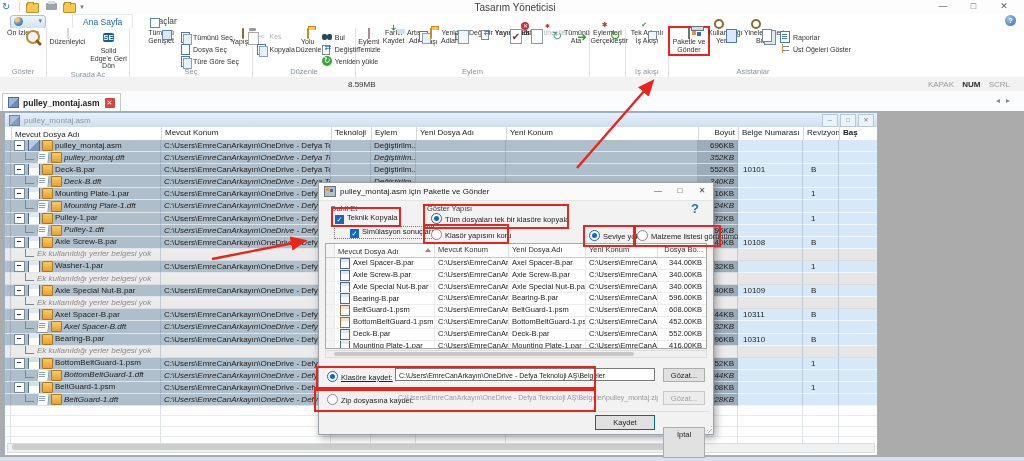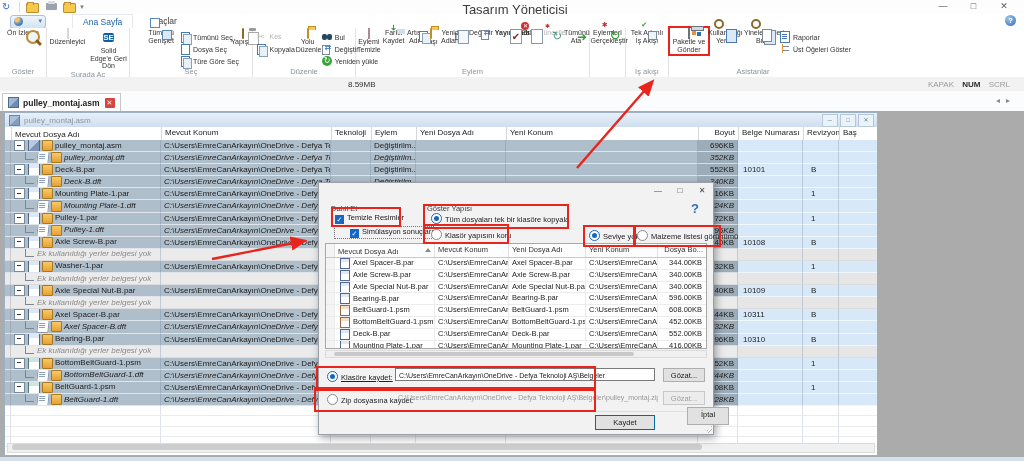--- a/index.html
+++ b/index.html
@@ -9,21 +9,21 @@
   
   #qatbar{position:absolute;left:0;top:0;width:1024px;height:14px;background:#fdfdfd;border-bottom:1px solid #f0f0f0;}
   .qat-ic{display:inline-block;vertical-align:top;margin:2px 2px 0 2px;width:11px;height:10px;position:relative;}
   .g-sync{color:#2f6fb8;font-size:10px;line-height:10px;}
   .g-folder{background:#f5c84f;border:1px solid #c09028;border-radius:1px;width:11px;height:8px;margin-top:3px;}
   .g-folder::before{content:"";position:absolute;left:0;top:-2px;width:5px;height:2px;background:#f5c84f;border:1px solid #c09028;border-bottom:none;}
   .g-print{background:#9aa3ad;width:11px;height:7px;margin-top:3px;border-radius:1px;}
   .g-print::before{content:"";position:absolute;left:2px;top:-2px;width:7px;height:3px;background:#d8dde2;}
   .qat-sep{display:inline-block;width:1px;height:10px;background:#d9d9d9;margin:2px 2px 0 2px;vertical-align:top;}
   .qat-caret{display:inline-block;color:#7a7a7a;font-size:7px;margin-top:3px;vertical-align:top;}
-  #app-title{position:absolute;left:430px;top:2px;width:170px;text-align:center;color:#3c3c3c;font-size:13px;}
+  #app-title{position:absolute;left:430px;top:2px;width:170px;text-align:center;color:#3c3c3c;font-size:10px;}
   #win-controls{position:absolute;right:6px;top:0;height:14px;color:#5a5a5a;font-size:9px;}
   #win-controls span{display:inline-block;width:28px;text-align:center;line-height:13px;}
   #tabrow{position:absolute;left:0;top:14px;width:1024px;height:14px;background:#ffffff;}
   #app-menu-button{position:absolute;left:10px;top:1px;width:34px;height:12px;border:1px solid #a9c0d8;border-radius:3px;
     background:linear-gradient(#eef5fc,#d3e3f2);}
   #app-menu-button .orb{position:absolute;left:3px;top:1px;width:9px;height:9px;border-radius:50%;
     background:radial-gradient(circle at 35% 30%,#f6c16a 0 2px,#5f93c8 4px,#1d5a9e 9px);}
   #app-menu-button .caret{position:absolute;right:3px;top:1px;color:#5a7da0;font-size:7px;}
   .rtab{position:absolute;top:0;height:14px;line-height:14px;padding:0 10px;font-size:8.5px;}
   .rtab.active{color:#1e62a8;border:1px solid #e4e9ef;border-bottom:none;background:#fff;}
@@ -129,21 +129,21 @@
   .c-rowhdr{flex:0 0 6px;}
   .c-tree{flex:0 0 150px;display:flex;align-items:center;}
   .c-konum{flex:0 0 170px;padding-left:3px;}
   .c-sorun{flex:0 0 40px;}
   .c-eylem{flex:0 0 45px;padding-left:3px;}
   .c-ydosya{flex:0 0 90px;}
   .c-ykonum{flex:0 0 192px;}
   .c-boyut{flex:0 0 40px;text-align:right;padding-right:3px;}
   .c-belge{flex:0 0 65px;padding-left:5px;}
   .c-rev{flex:0 0 36px;padding-left:8px;}
-  .c-bas{flex:1 1 auto;border-right:none !important;}
+  .c-bas{flex:1 1 auto;border-right:none !important;font-weight:bold;}
   .mrow.file .c-rowhdr,.mrow.file .c-tree,.mrow.file .c-konum,.mrow.file .c-sorun,.mrow.file .c-eylem,
   .mrow.file .c-ydosya,.mrow.file .c-ykonum{background:#afbecb;}
   .mrow.file .c-boyut{background:#9dacb9;}
   .mrow.file .c-belge,.mrow.file .c-rev,.mrow.file .c-bas{background:#d7e9f8;}
   .mrow.noterow .cell{background:#ebebeb;border-bottom:1px solid #dcdcdc;}
   .mrow.noterow .c-belge,.mrow.noterow .c-rev,.mrow.noterow .c-bas{background:#e6e6e6;}
   .mrow.filler .cell{background:#fff;border-right:1px solid #dde3e8;border-bottom:1px solid #e8ecef;}
   .mrow .fname{margin-left:2px;}
   .mrow.dft .fname,.mrow.dft .c-konum,.mrow.dft .c-boyut,.mrow.dft .c-eylem{font-style:italic;}
   .notetxt{color:#8a8a8a;font-style:italic;margin-left:3px;}
@@ -914,29 +914,33 @@
         </div>
       </div>
     <div id="main-hscroll">
         <div class="thumb"></div>
       </div>
   </div>
 </div>
 <div id="bottom-strip"></div>
 
 <div id="dialog">
+  <div id="dlg-title">
+    <span class="pack-ic"></span>
+    <span>pulley_montaj.asm için Paketle ve Gönder</span>
+  </div>
   <div id="dlg-ctl">
     <span>—</span>
     <span>□</span>
     <span>✕</span>
   </div>
 
   <div class="grp-label" style="left:12px;top:21px;">Dahil Et</div>
   <div class="opt" style="left:16px;top:30px;">
-    <span class="chk"></span><span>Temizle Resimler</span>
+    <span class="chk"></span><span>Teknik Kopyala</span>
   </div>
   <div class="opt focus" style="left:16px;top:44px;">
     <span class="chk"></span><span>Simülasyon sonuçları</span>
   </div>
 
   <div class="grp-label" style="left:108px;top:21px;">Göster Yapısı</div>
   <div class="opt" style="left:112px;top:30px;">
     <span class="rad sel"></span><span>Tüm dosyaları tek bir klasöre kopyala</span>
   </div>
   <div class="opt" style="left:112px;top:46px;">
@@ -1065,21 +1069,21 @@
   <div class="btn" style="left:344px;top:185px;width:42px;height:14px;line-height:13px;">Gözat...</div>
 
   <div class="opt" style="left:8px;top:211px;">
     <span class="rad"></span><span>Zip dosyasına kaydet:</span>
   </div>
   <div id="zip-value">C:\Users\EmreCanArkayın\OneDrive - Defya Teknoloji AŞ\Belgeler\pulley_montaj.zip</div>
   <div class="btn disabled" style="left:344px;top:208px;width:42px;height:14px;line-height:13px;">Gözat...</div>
 
   <div id="dlg-sep"></div>
   <div class="btn default" style="left:276px;top:232px;width:60px;height:15px;line-height:14px;">Kaydet</div>
-  <div class="btn" style="left:344px;top:224px;width:42px;height:18px;line-height:14px;margin-left:24px;">İptal</div>
+  <div class="btn" style="left:344px;top:244px;width:42px;height:31px;line-height:14px;">İptal</div>
   <div id="dlg-grip"></div>
 
   <div class="rbox" style="left:12px;top:24px;width:66px;height:16px;"></div>
   <div class="rbox" style="left:104px;top:21px;width:142px;height:21px;"></div>
   <div class="rbox" style="left:104px;top:41px;width:82px;height:16px;"></div>
   <div class="rbox" style="left:264px;top:42px;width:49px;height:18px;"></div>
   <div class="rbox" style="left:314px;top:42px;width:84px;height:18px;"></div>
   <div class="rbox" style="left:-3px;top:183px;width:276px;height:21px;"></div>
   <div class="rbox" style="left:-5px;top:204px;width:278px;height:21px;"></div>
 </div>

